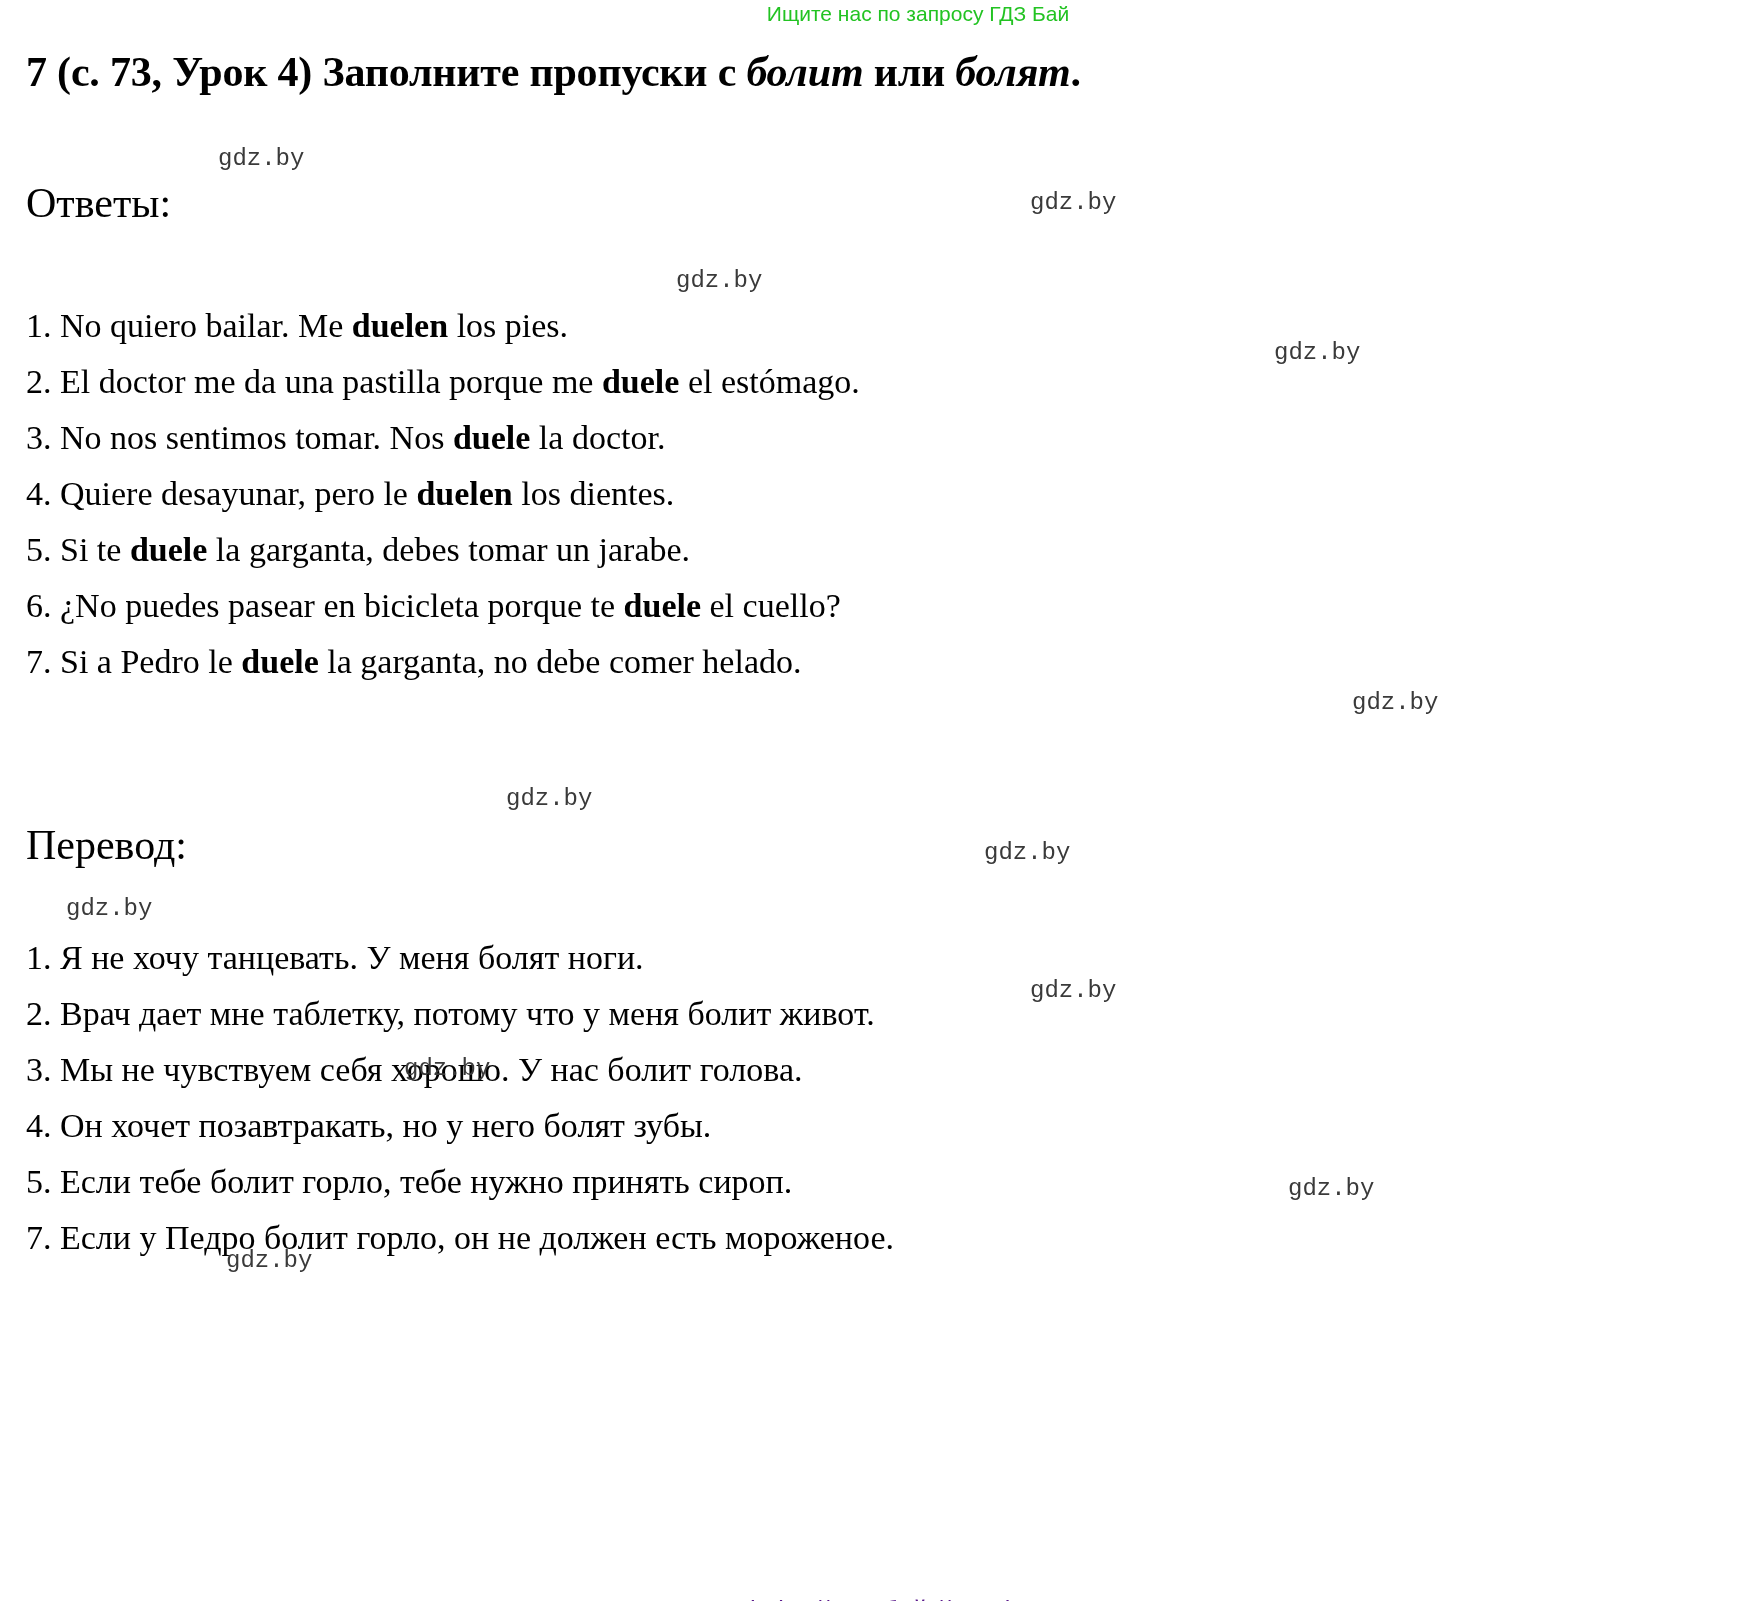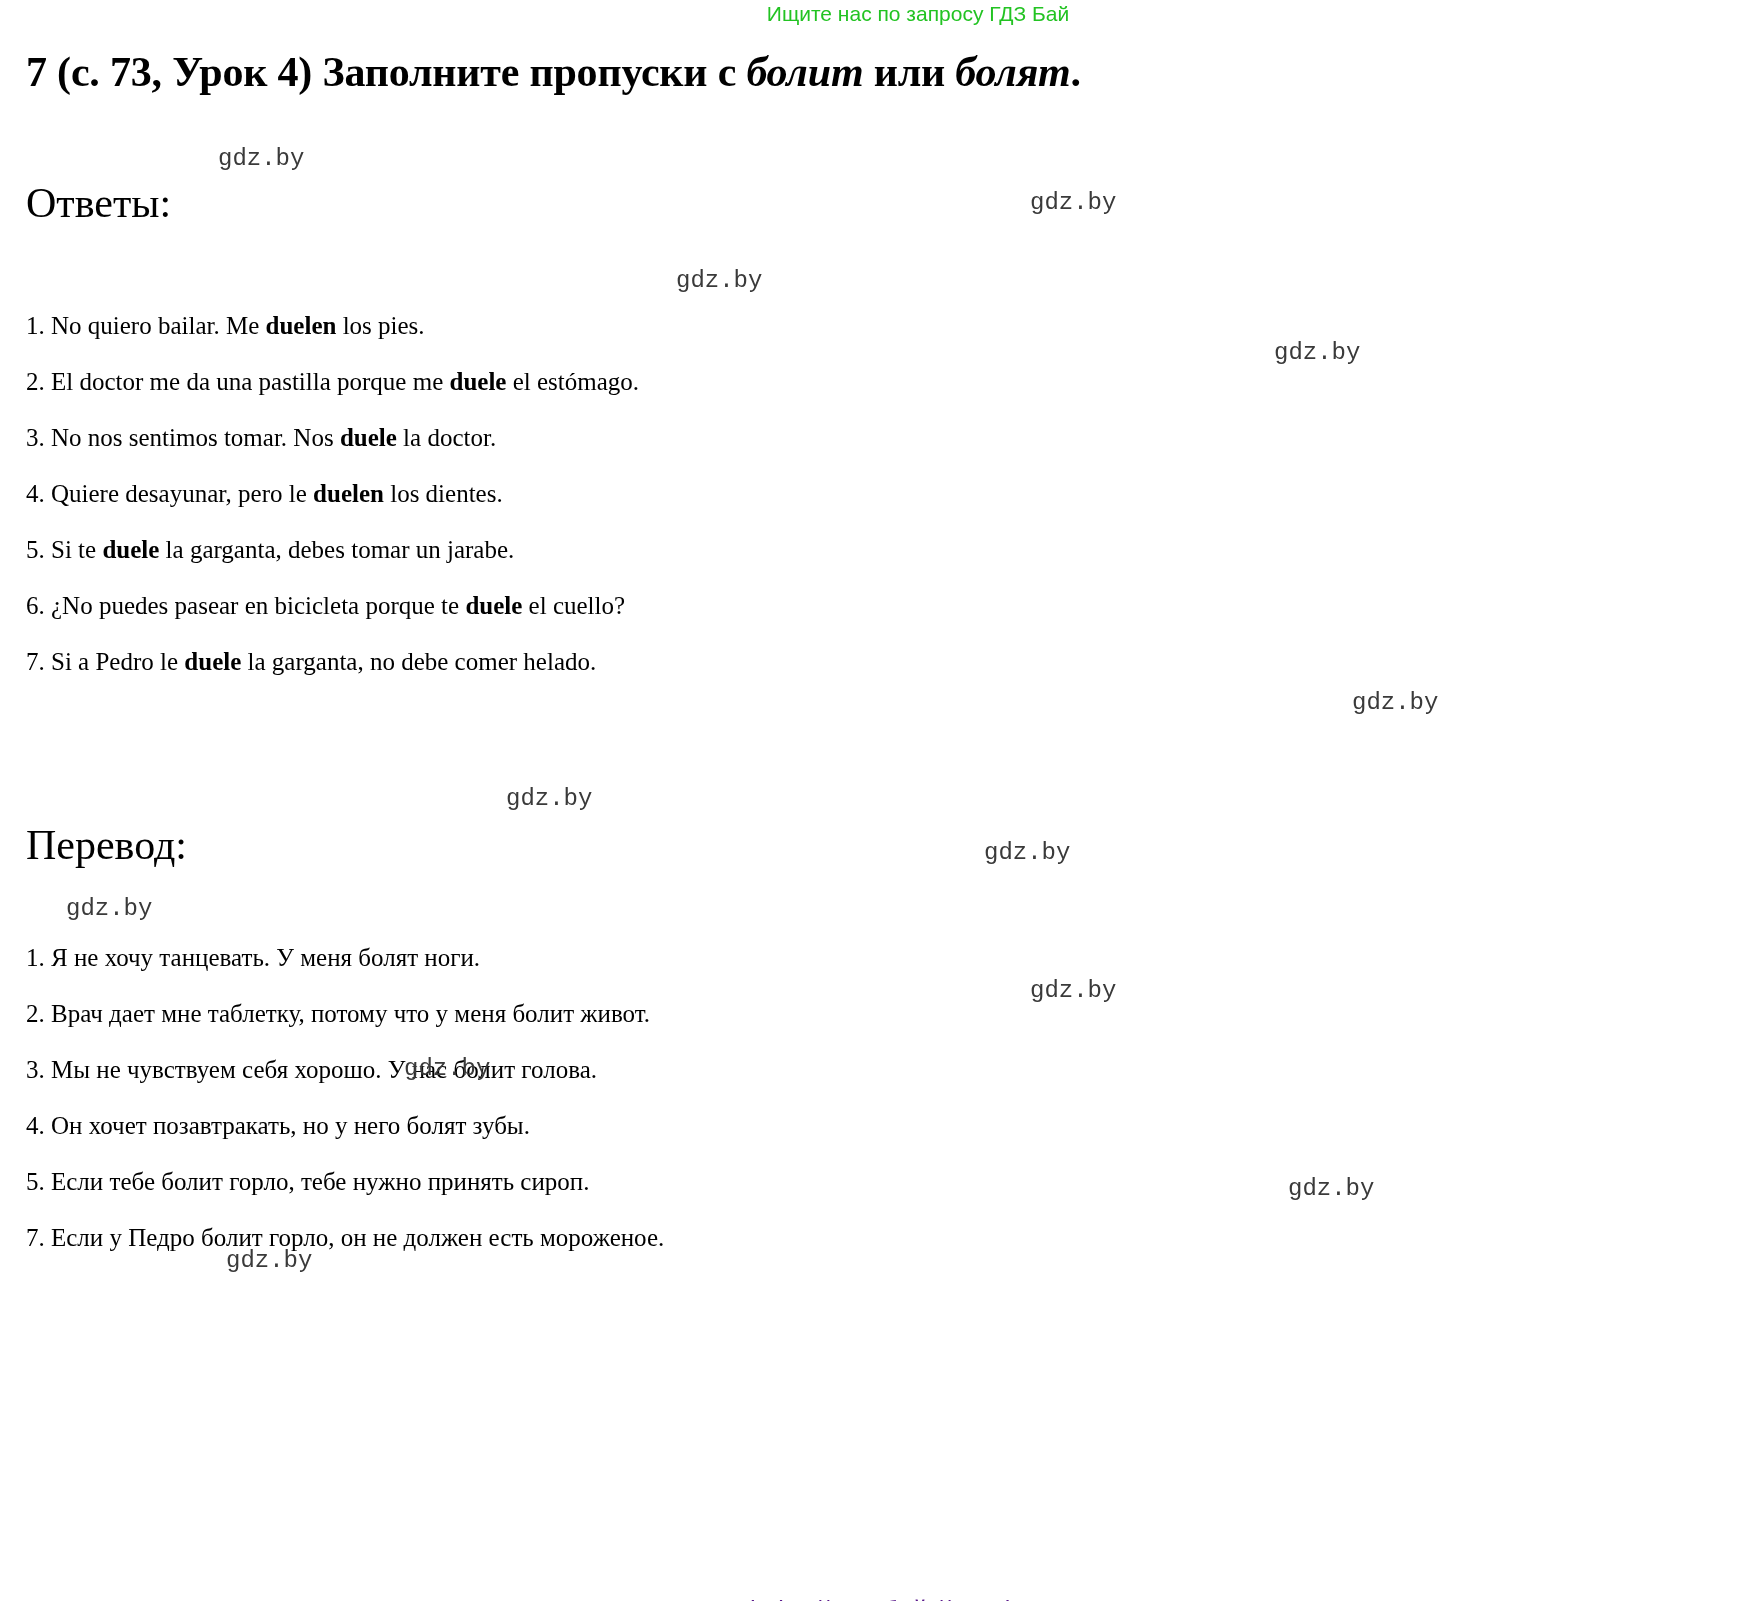--- a/index.html
+++ b/index.html
@@ -64,21 +64,21 @@
   
   .lines-block {
     position: absolute;
     left: 26px;
     width: 1720px;
   }
   #answers-list { top: 298px; }
   #translation-list { top: 930px; }
 
   .doc-line {
-    font-size: 25px;
+    font-size: 34px;
     line-height: 56px;
     white-space: nowrap;
     color: #000000;
   }
   .doc-line b { font-weight: bold; }
 
   
   .watermark {
     position: absolute;
     font-family: Liberation Mono, monospace;

